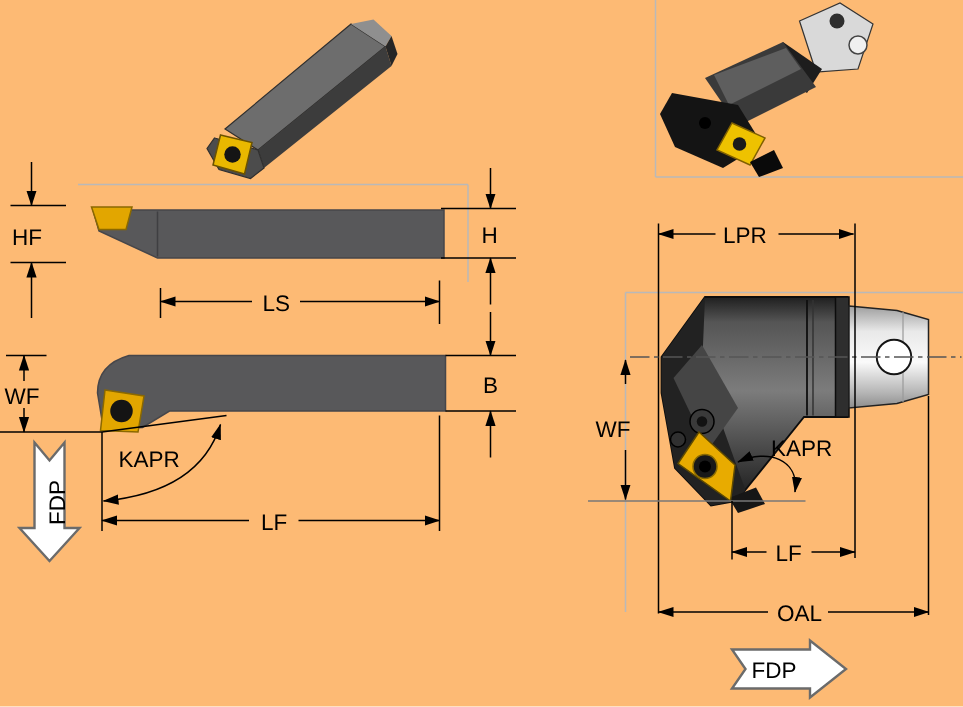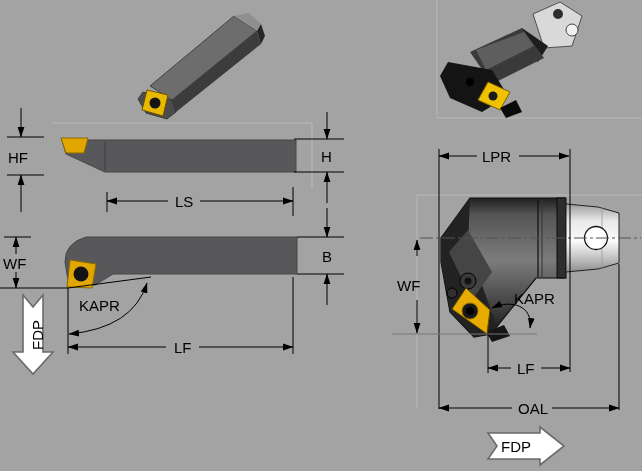--- a/index.html
+++ b/index.html
@@ -1,16 +1,16 @@
 <!DOCTYPE html>
 <html><head>
 <meta charset="utf-8">
 <style>
   html,body{margin:0;padding:0;background:#ffffff;}
-  .stage{position:relative;width:642px;height:471px;background:#a3a3a3;overflow:hidden;}
+  .stage{position:relative;width:642px;height:471px;background:#fdba74;overflow:hidden;}
   svg{position:absolute;left:0;top:0;}
   .lbl{font-family:"Liberation Sans",sans-serif;font-size:15px;font-weight:400;fill:#000;}
   .dim{stroke:#000;stroke-width:1;fill:none;}
   .tick{stroke:#000;stroke-width:1;}
   .frame{stroke:#b9b9b9;stroke-width:1;}
   .thin{stroke:#000;stroke-width:1;fill:none;}
 </style>
 </head>
 <body>
 

